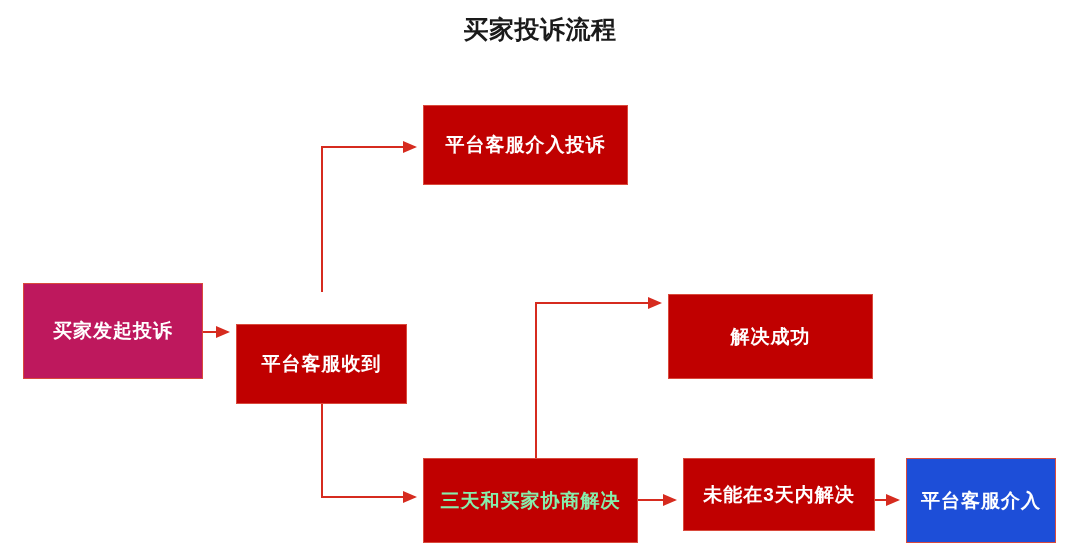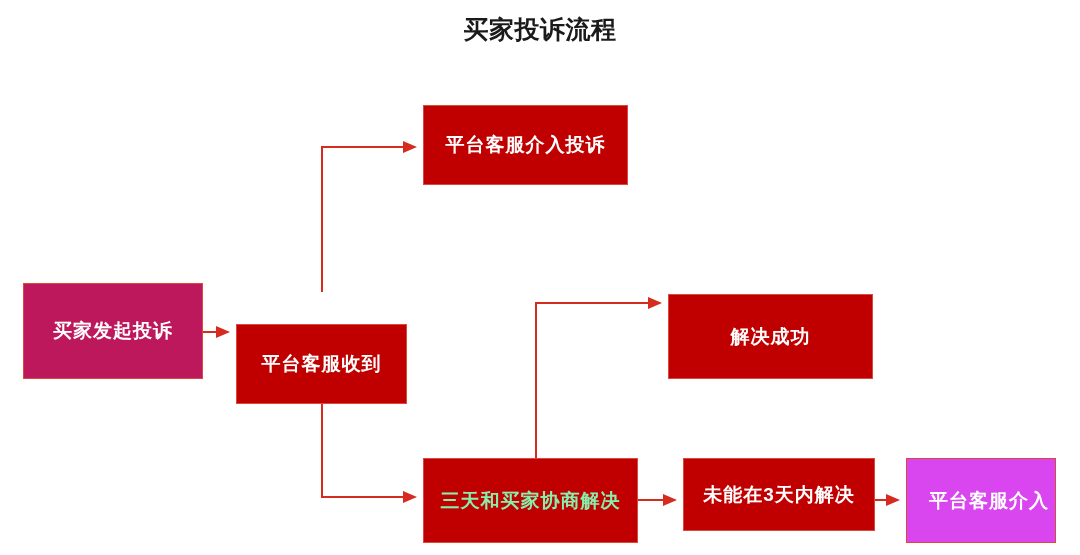--- a/index.html
+++ b/index.html
@@ -92,18 +92,18 @@
       </div>
       <div class="node" style="left: 668px; top: 262px; width: 205px; height: 85px; background: rgb(192, 0, 0); border-color: rgb(217, 74, 61); color: rgb(255, 255, 255); margin-top: 32px;">
         <span class="node-label">解决成功</span>
       </div>
       <div class="node" style="left: 423px; top: 458px; width: 215px; height: 85px; background: rgb(192, 0, 0); border-color: rgb(217, 74, 61); color: #86efac;">
         <span class="node-label">三天和买家协商解决</span>
       </div>
       <div class="node" style="left: 683px; top: 458px; width: 192px; height: 73px; background: rgb(192, 0, 0); border-color: rgb(217, 74, 61); color: rgb(255, 255, 255);">
         <span class="node-label">未能在3天内解决</span>
       </div>
-      <div class="node" style="left: 906px; top: 458px; width: 150px; height: 85px; background: #d946ef; border-color: rgb(217, 74, 61); color: rgb(255, 255, 255); justify-content: flex-end;">
+      <div class="node" style="left: 906px; top: 458px; width: 150px; height: 85px; background: #1d4ed8; border-color: rgb(217, 74, 61); color: rgb(255, 255, 255);">
         <span class="node-label">平台客服介入</span>
       </div>
     </div>
 
 </div>
 
 </body></html>

